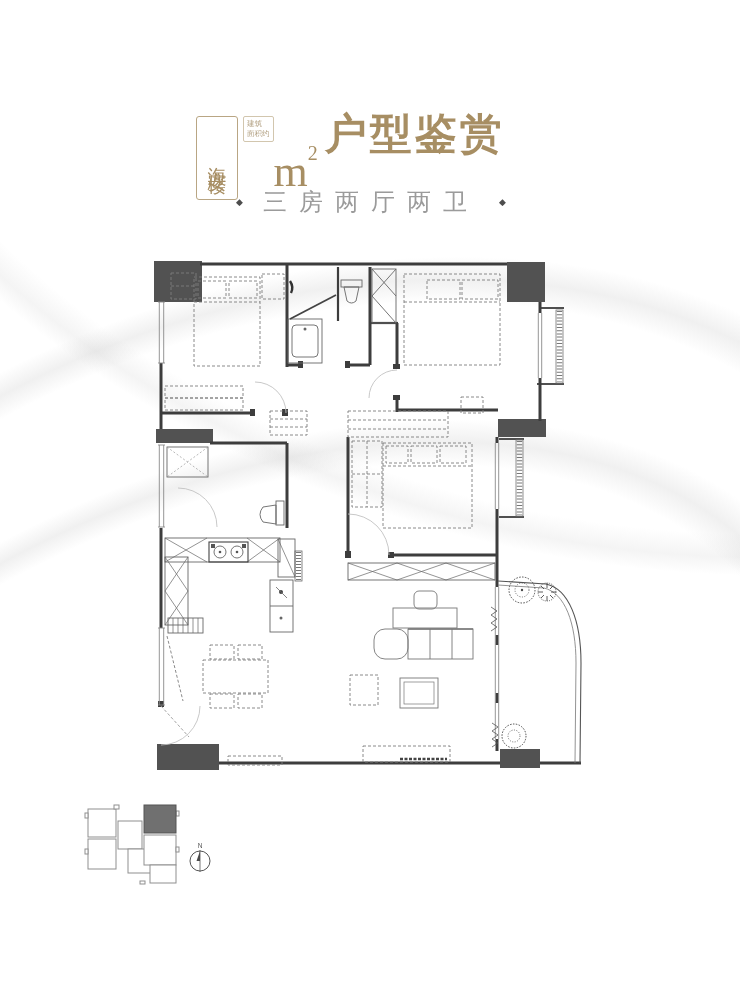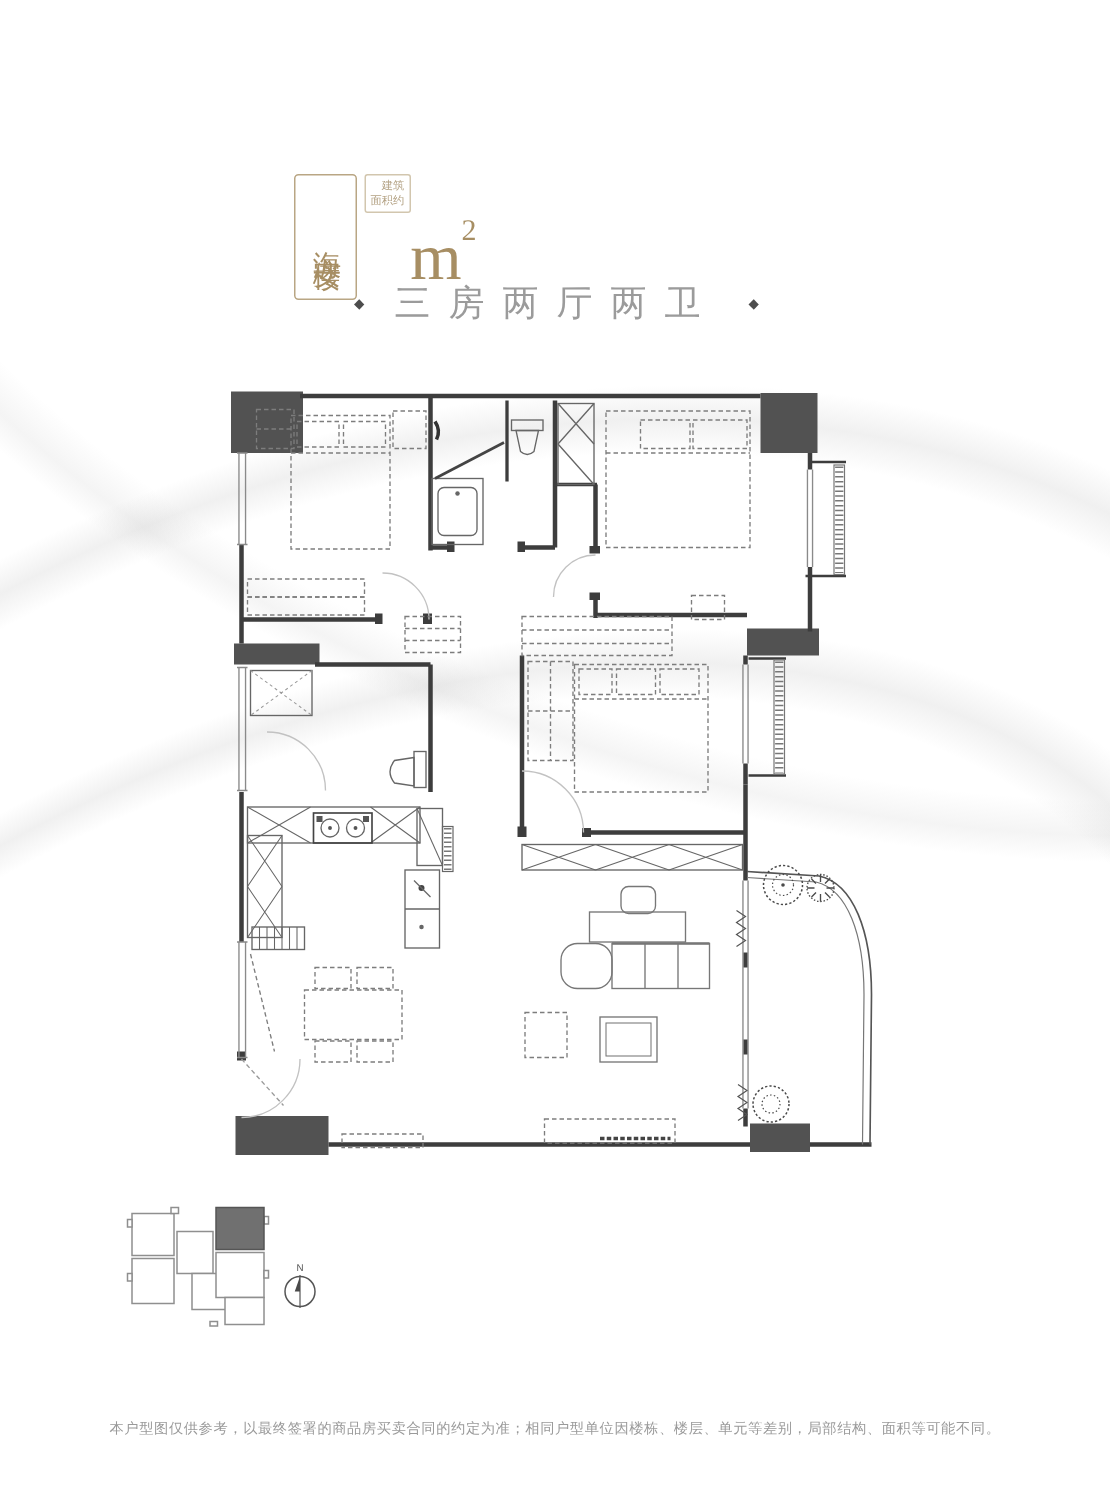--- a/index.html
+++ b/index.html
@@ -16,21 +16,21 @@
        background:radial-gradient(ellipse closest-side,transparent 91%,rgba(140,140,140,.13) 95%,transparent 99%);
        transform:rotate(-31deg);}
 
   
   #badge{position:absolute;left:196px;top:116px;width:40px;height:82px;
          border:1px solid #b9a684;border-radius:3px;color:#a78e63;
          writing-mode:vertical-rl;display:flex;align-items:center;justify-content:center;
          font-size:19px;letter-spacing:4px;font-family:"Liberation Serif",serif;}
   #title-row{position:absolute;left:243px;top:108px;display:flex;align-items:flex-start;color:#a78e63;}
   #area-note{margin-top:8px;border:1px solid #d2c6ae;border-radius:2px;color:#b3a183;
-             font-size:7.5px;line-height:1.3;padding:2px 3px;text-align:right;}
+             font-size:7.5px;line-height:1.3;padding:2px 3px;text-align:left;}
   #area-note span{display:block;}
   .num{font-family:"Liberation Serif",serif;font-size:53px;line-height:1;margin-left:5px;letter-spacing:1px;}
   .unit{font-family:"Liberation Serif",serif;font-size:44px;line-height:1.1;margin-top:40px;}
   .unit sup{font-size:20px;vertical-align:26px;line-height:0;}
   .title-cn{font-family:"Liberation Serif",serif;font-size:42px;font-weight:700;
             letter-spacing:3px;margin-left:7px;margin-top:3px;line-height:1.1;}
   #subtitle-row{position:absolute;left:236px;top:170px;display:flex;align-items:center;}
   .diamond{font-size:9px;color:#4d4d4d;}
   #subtitle-text{margin:16px 20px;font-size:24px;letter-spacing:12px;color:#9b9b9b;font-weight:400;}
 
@@ -47,20 +47,21 @@
   <div class="swoosh" id="sw2"></div>
   <div class="swoosh" id="sw3"></div>
 
   <div id="badge">海安楼</div>
   <div id="title-row">
     <span id="area-note">
       <span>建筑</span>
       <span>面积约</span>
     </span>
     <span class="unit"><span>m</span><sup>2</sup></span>
+    <span class="title-cn">户型鉴赏</span>
   </div>
   <div id="subtitle-row">
     <span class="diamond">◆</span>
     <span id="subtitle-text">三房两厅两卫</span>
     <span class="diamond">◆</span>
   </div>
 
   <svg id="plan" width="440" height="550" viewBox="0 0 440 550">
     <g fill="#525252" stroke="none">
       <rect x="4" y="6" width="48" height="41"></rect>
@@ -299,14 +300,13 @@
     </g>
     <rect x="64" y="8" width="32" height="28" fill="#707070" stroke="#555" stroke-width="1"></rect>
     <g>
       <circle cx="120" cy="64" r="10" stroke="#555" stroke-width="1" fill="none"></circle>
       <line x1="120" y1="53" x2="120" y2="75" stroke="#555" stroke-width="0.8"></line>
       <path d="M120,54 L116.5,64 H120 Z" fill="#4a4a4a"></path>
       <text x="120" y="50.5" text-anchor="middle" font-size="6.5" fill="#555" font-family="Liberation Sans, sans-serif">N</text>
     </g>
   </svg>
 
-  <div id="disclaimer">本户型图仅供参考，以最终签署的商品房买卖合同的约定为准；相同户型单位因楼栋、楼层、单元等差别，局部结构、面积等可能不同。</div>
 </div>
 
 </body></html>

